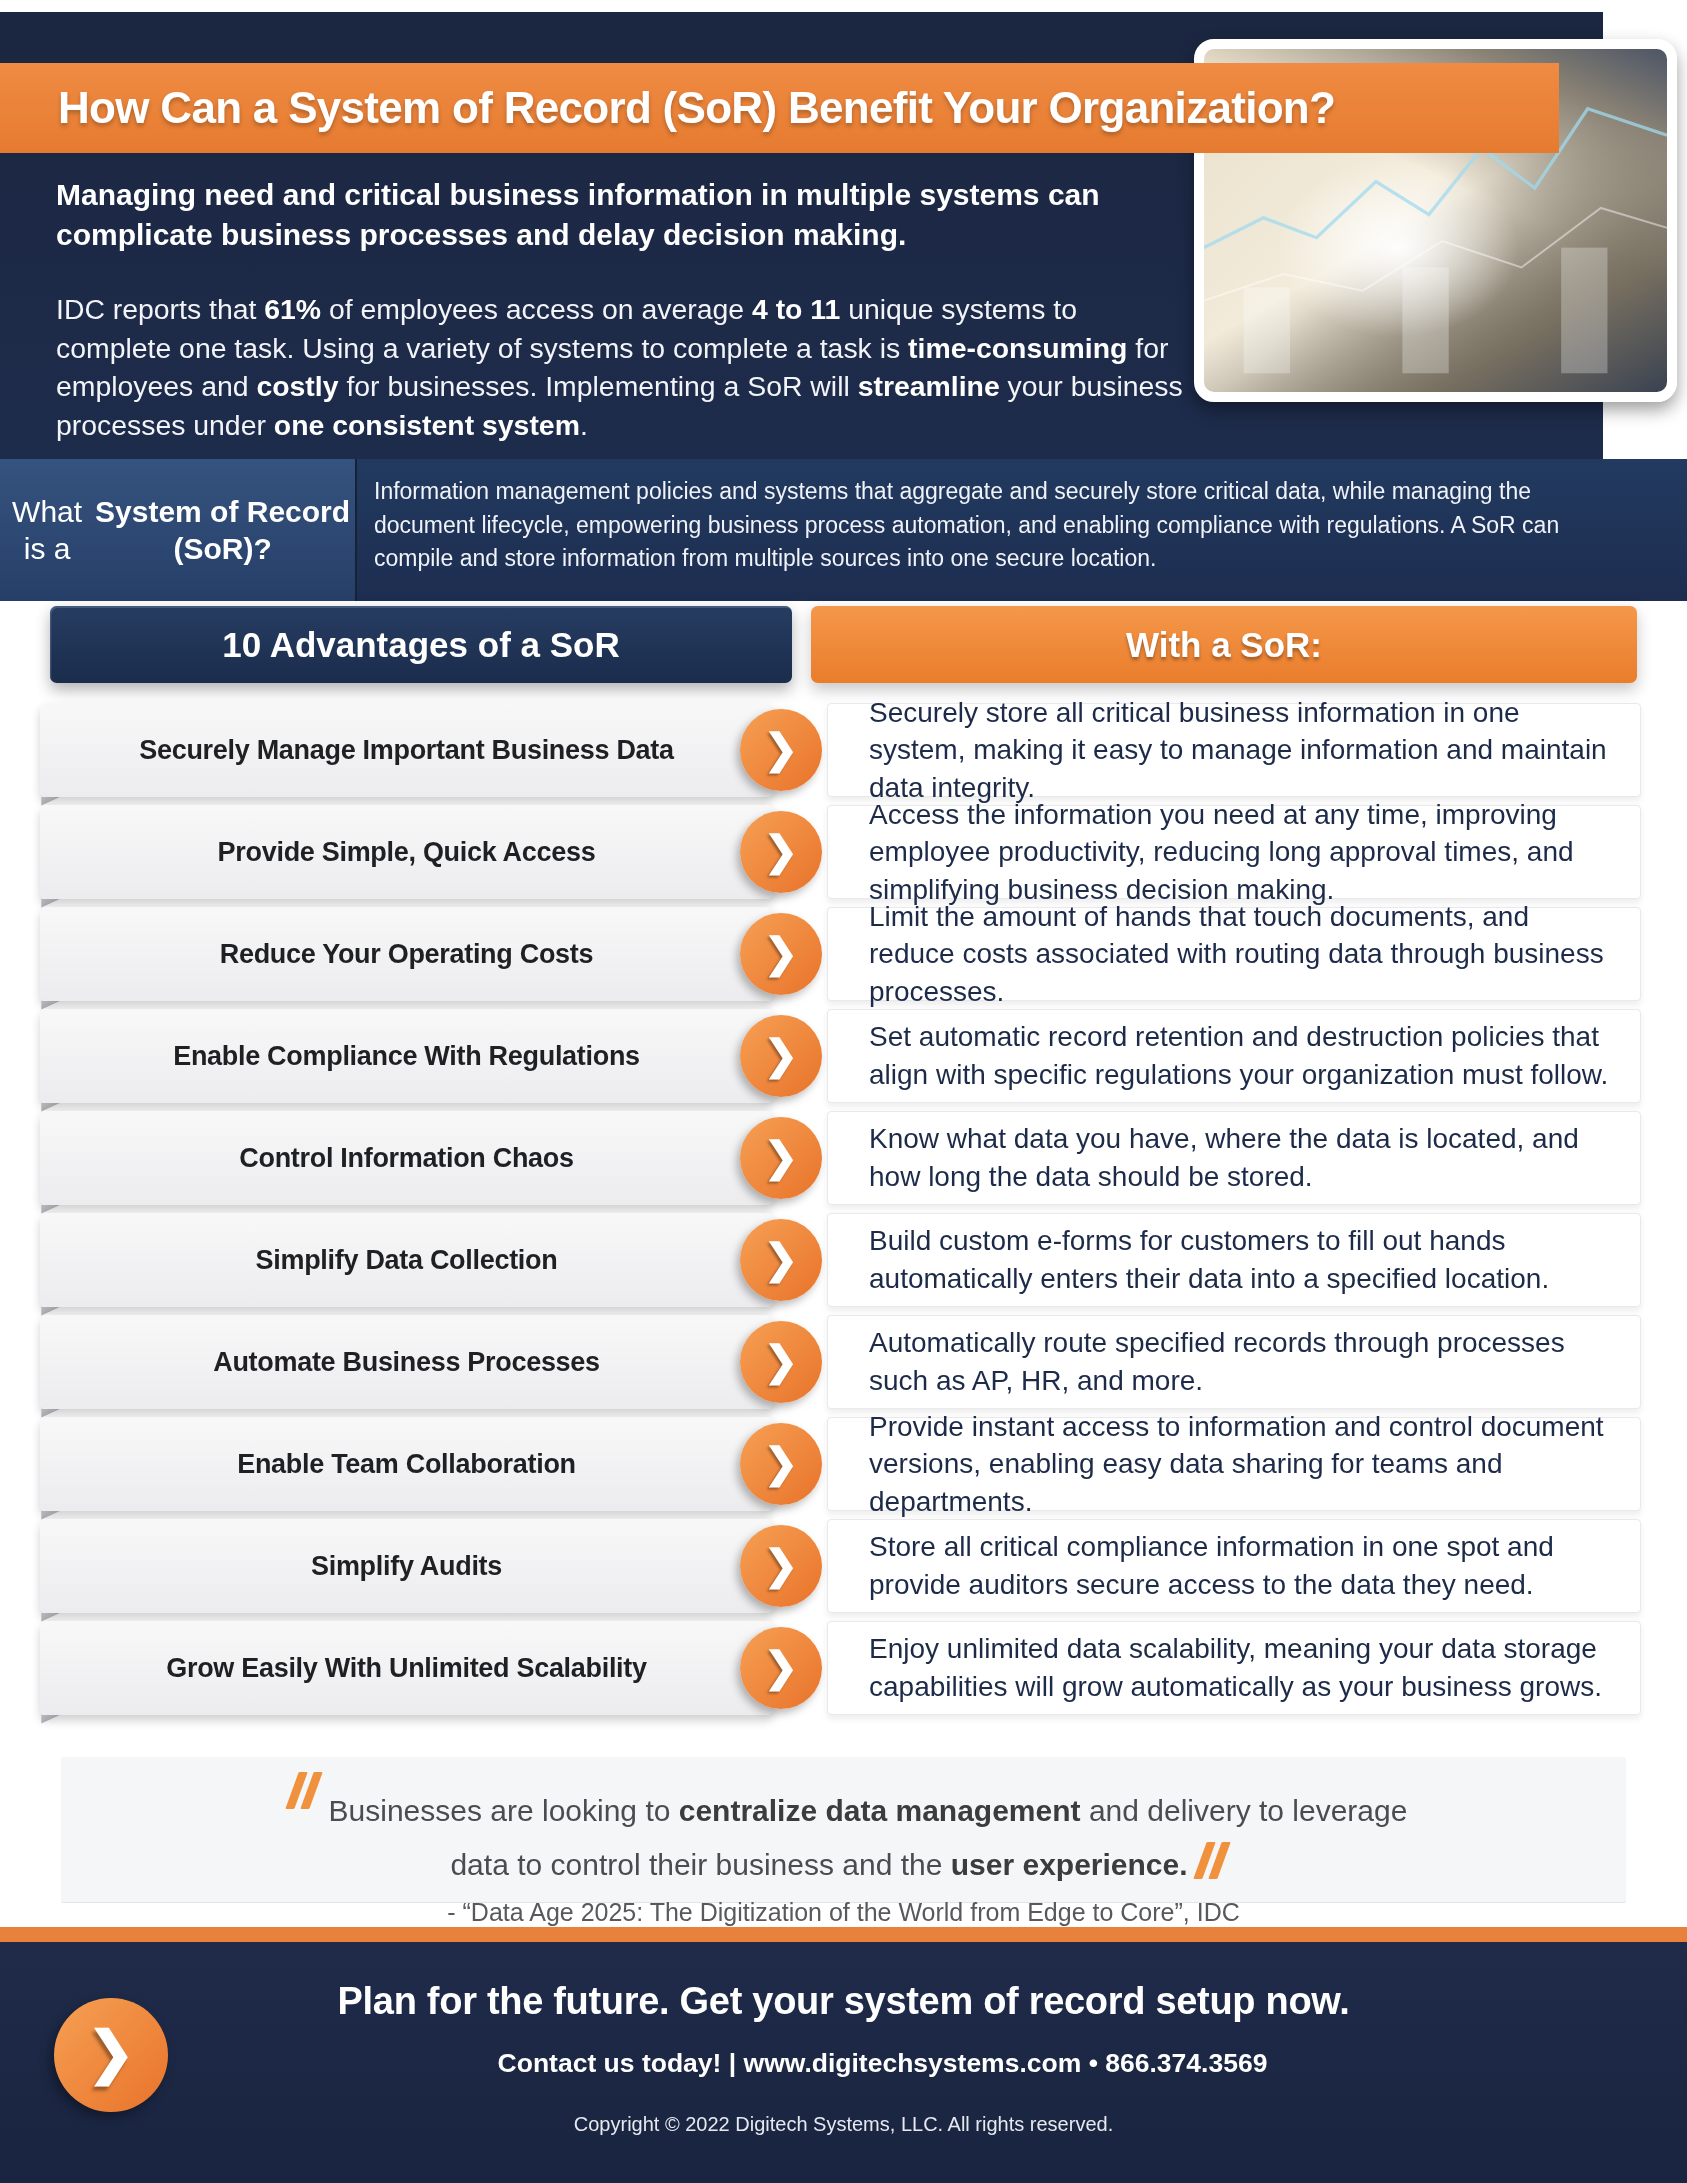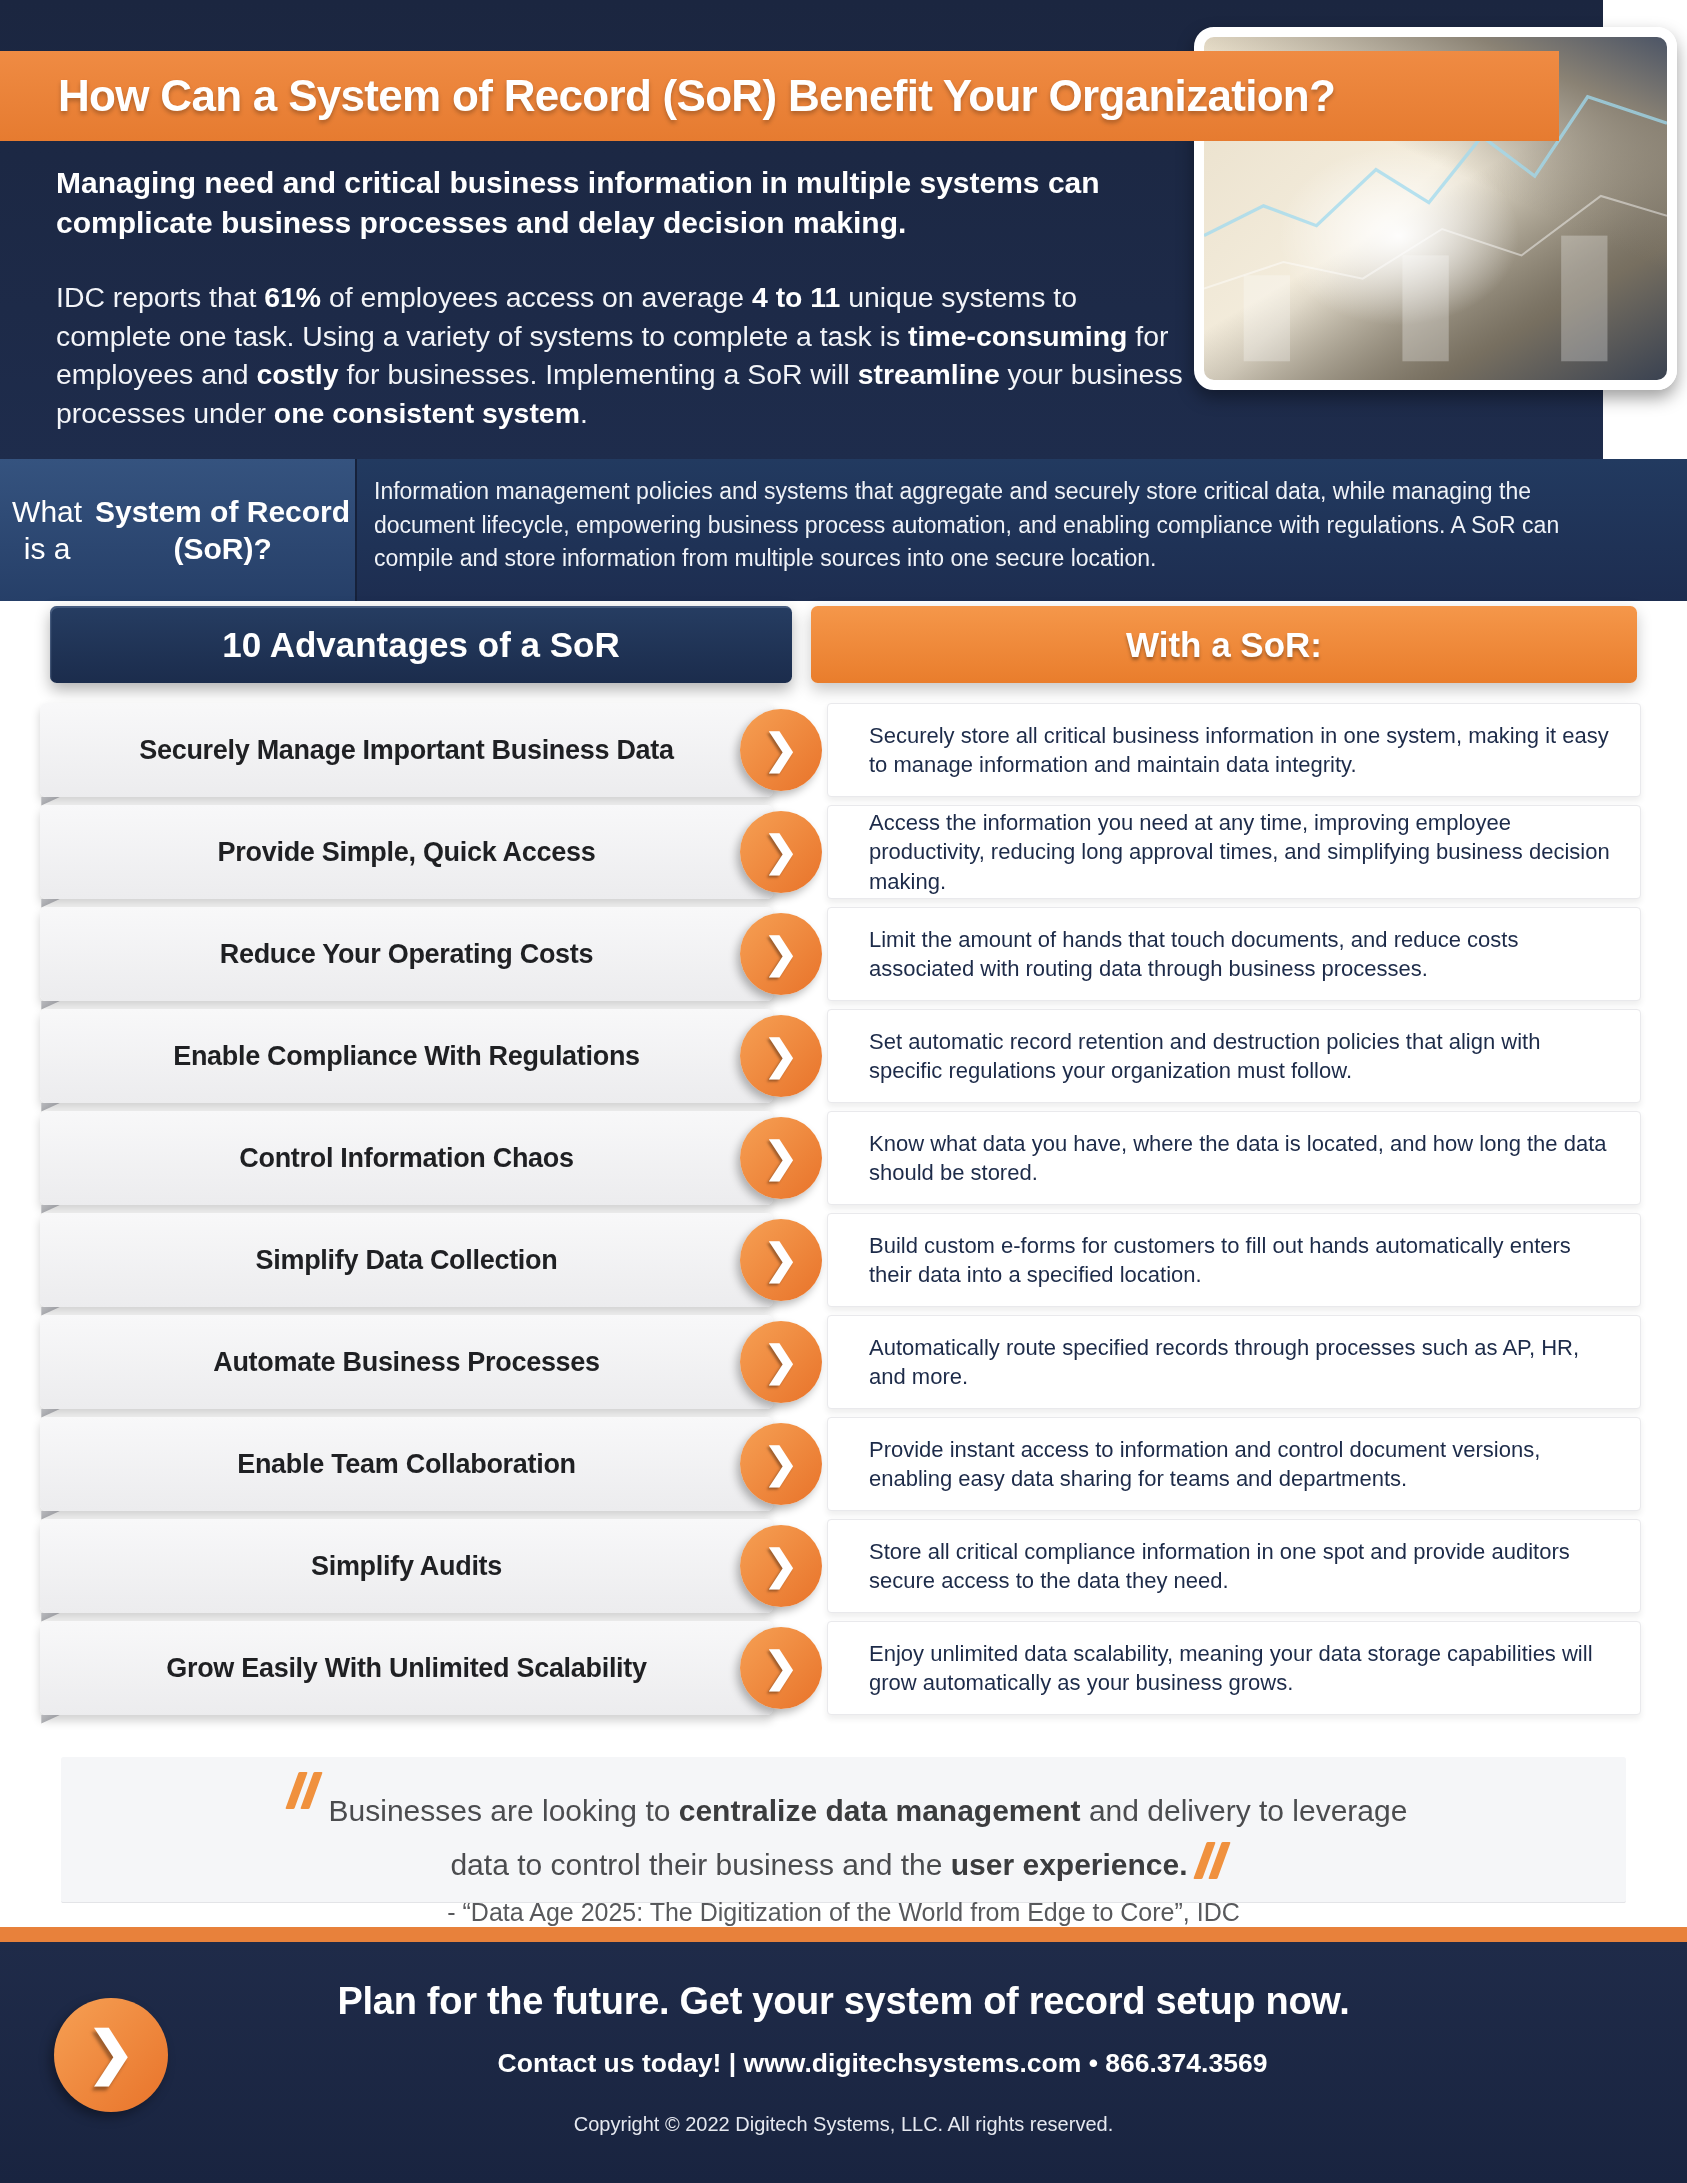--- a/index.html
+++ b/index.html
@@ -1,20 +1,20 @@
 <!DOCTYPE html>
 <html style="font-size:10.6px"><head>
 <meta charset="utf-8">
 <style>
   html,body{margin:0;padding:0;background:#ffffff;}
   #page{position:relative;width:1687px;height:2183px;overflow:hidden;
         font-family:"Liberation Sans", sans-serif;background:#ffffff;}
 
   
-  .top-navy{position:absolute;left:0;top:0;width:1603px;height:463px;
+  .top-navy{position:absolute;left:0;top:12px;width:1603px;height:463px;
             background:linear-gradient(180deg,#1b2640 0%,#1e2c4c 100%);}
   .hero-photo{position:absolute;left:1194px;top:26.5px;width:463px;height:343px;
               border:10.6px solid #ffffff;border-radius:20px;z-index:1;
               box-shadow:0 8px 17px rgba(0,0,0,.38);overflow:hidden;
               background:
                 radial-gradient(closest-side at 42% 58%, rgba(255,255,255,.95), rgba(255,255,255,0) 62%),
                 linear-gradient(205deg,#4c5566 0%,#8a8274 16%,rgba(0,0,0,0) 42%),
                 linear-gradient(330deg,#3a4251 0%,#776f60 22%,rgba(0,0,0,0) 52%),
                 linear-gradient(135deg,#e9dfca 0%,#f4eddd 45%,#c0b8a6 72%,#5d5c5c 100%);}
   .hero-photo svg{position:absolute;left:0;top:0;width:100%;height:100%;}
@@ -67,21 +67,21 @@
   .arrow-circle{position:absolute;left:700px;top:50%;transform:translateY(-50%);
             width:82px;height:82px;border-radius:50%;z-index:3;
             background:linear-gradient(135deg,#f6a054 0%,#e8732a 100%);
             box-shadow:-3.3px 4.6px 8px rgba(0,0,0,.28);
             display:flex;align-items:center;justify-content:center;}
   .arrow-circle span{color:#ffffff;font-size:41px;font-weight:bold;line-height:1;
             text-shadow:-2px 2.6px 2.6px rgba(0,0,0,.35);transform:translateY(-1.3px);}
   .desc-card{margin-left:54px;flex:1;background:#ffffff;border:1.3px solid #e9e9ec;border-radius:4px;
             box-shadow:0 3.3px 6.6px rgba(0,0,0,.07);box-sizing:border-box;
             display:flex;align-items:center;padding:0 29px 0 41px;
-            color:#1d2b49;font-size:22px;line-height:1.34;}
+            color:#1d2b49;font-size:28px;line-height:1.34;}
 
   
   .quote-panel{position:absolute;left:61px;top:1757px;width:1565px;height:146px;
             background:#f5f6f8;border-radius:2.6px;box-sizing:border-box;
             border-bottom:1.3px solid #e3e4e7;text-align:center;}
   .quote-text{margin:14.6px auto 0 auto;max-width:1164px;
             color:#4b4c4f;font-size:30px;line-height:1.8;}
   .quote-text b{color:#3b3c3e;}
   .qmark{display:inline-block;vertical-align:baseline;margin:0 9.3px;}
   .qmark i{display:inline-block;width:8.6px;height:37px;background:#f0913e;

